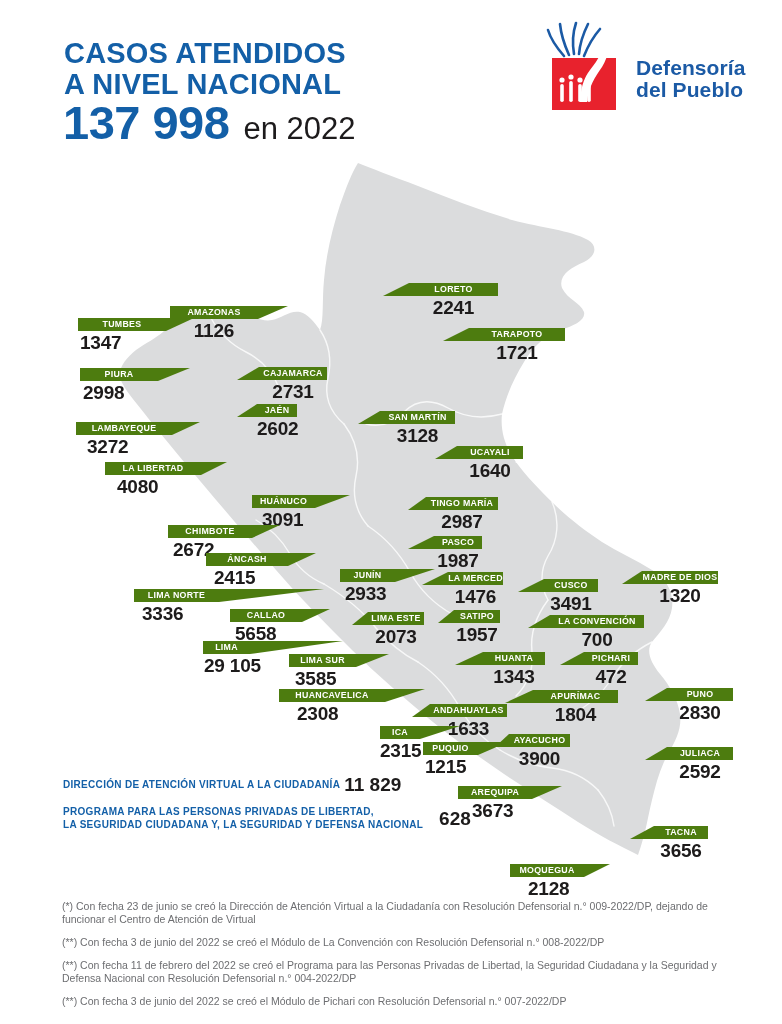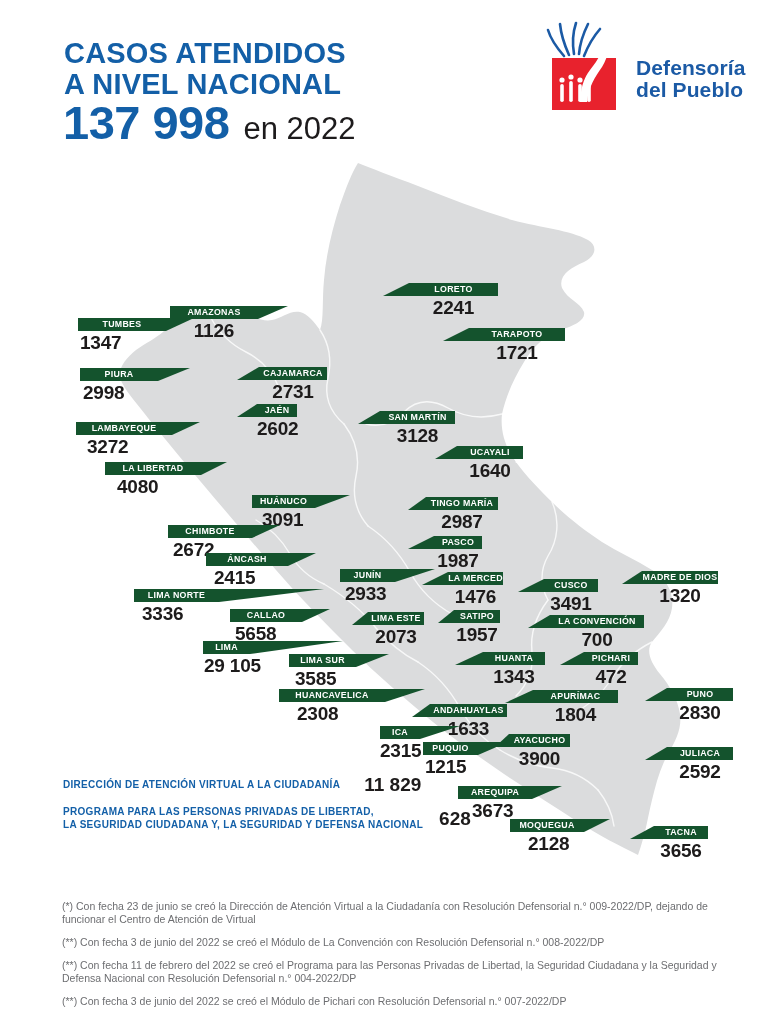--- a/index.html
+++ b/index.html
@@ -17,36 +17,36 @@
   .logo-svg{position:absolute;left:540px;top:20px;}
   .logo-text{position:absolute;left:636px;top:57px;font-size:21px;line-height:21.5px;
              font-weight:800;color:#1b5aa5;letter-spacing:.1px;}
   .logo-text span{display:block;}
 
   
   .map-svg{position:absolute;left:0;top:0;}
 
   
   .mlabel{position:absolute;}
-  .mbanner{height:13px;background:#14532d;color:#fff;font-size:8.8px;font-weight:800;
+  .mbanner{height:13px;background:#4d7c0f;color:#fff;font-size:8.8px;font-weight:800;
            letter-spacing:.3px;line-height:13px;text-align:center;white-space:nowrap;
            text-transform:uppercase;}
   .tip-right .mbanner{clip-path:polygon(0 0,100% 0,calc(100% - var(--tip)) 100%,0 100%);
            padding-right:var(--tip);}
   .tip-left .mbanner{clip-path:polygon(var(--tip) 0,100% 0,100% 100%,0 100%);
            padding-left:var(--tip);}
   .mnum{margin-top:2px;font-size:19px;font-weight:800;color:#1d1b1b;line-height:1;
         letter-spacing:-.2px;}
   .tip-right .mnum{text-align:left;padding-left:var(--numdx,6px);}
   .tip-left  .mnum{text-align:center;padding-left:var(--tip);}
   .na-c .mnum{text-align:center;padding-left:0;padding-right:var(--tip);}
 
   
   .sum{position:absolute;display:flex;align-items:center;}
-  .sum1{left:63px;top:775px;gap:24px;}
+  .sum1{left:63px;top:775px;gap:4px;}
   .sum2{left:63px;top:805px;gap:16px;}
   .sum-label{font-size:10px;font-weight:800;color:#1460a8;letter-spacing:.3px;line-height:13px;}
   .sum-label span{display:block;}
   .sum-value{font-size:19px;font-weight:800;color:#1d1b1b;line-height:1;}
 
   
   .source{position:absolute;left:62px;top:869px;font-size:11px;line-height:14px;color:#6d6e71;}
   .notes{position:absolute;left:62px;top:900px;width:662px;font-size:10.5px;
          line-height:13px;color:#6d6e71;}
   .notes p{margin:0 0 10px 0;}
@@ -297,21 +297,21 @@
         <div class="mnum">1215</div>
       </div>
       <div class="mlabel tip-left" style="left: 645px; top: 747px; width: 88px; --tip: 22px;">
         <div class="mbanner">JULIACA</div>
         <div class="mnum">2592</div>
       </div>
       <div class="mlabel tip-right" style="left: 458px; top: 786px; width: 104px; --tip: 30px; --numdx: 14px;">
         <div class="mbanner">AREQUIPA</div>
         <div class="mnum">3673</div>
       </div>
-      <div class="mlabel tip-right" style="left: 510px; top: 819px; width: 100px; --tip: 26px; --numdx: 18px;">
+      <div class="mlabel tip-right" style="left: 510px; top: 864px; width: 100px; --tip: 26px; --numdx: 18px;">
         <div class="mbanner">MOQUEGUA</div>
         <div class="mnum">2128</div>
       </div>
       <div class="mlabel tip-left" style="left: 630px; top: 826px; width: 78px; --tip: 24px;">
         <div class="mbanner">TACNA</div>
         <div class="mnum">3656</div>
       </div>
     </div>
 
   <div class="sum sum1">

